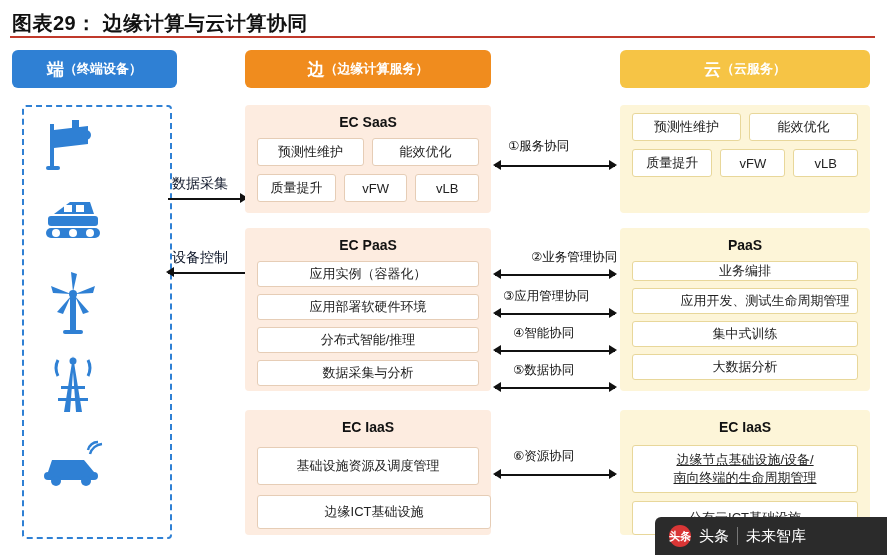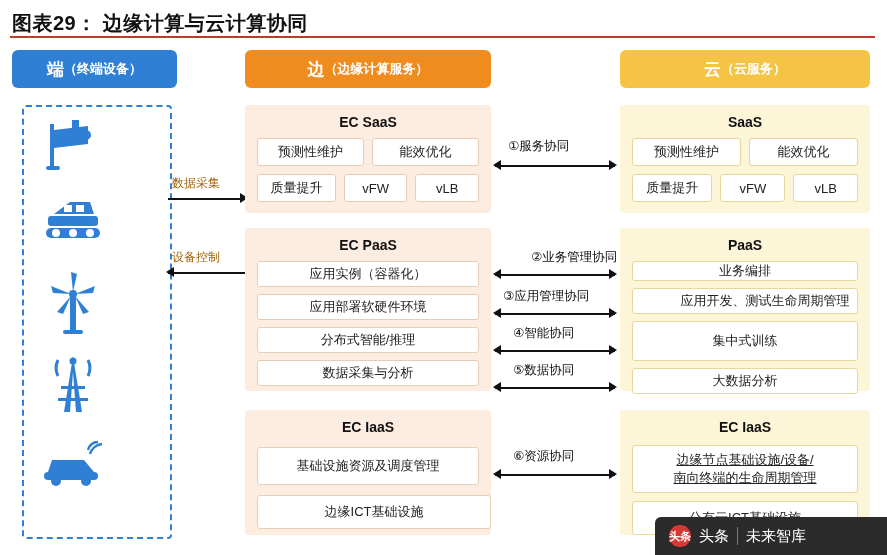--- a/index.html
+++ b/index.html
@@ -67,21 +67,21 @@
   }
   .hline{position:absolute;height:1.5px;background:#111;}
   .arrow-left,.arrow-right{
     position:absolute;width:0;height:0;border-top:5px solid transparent;border-bottom:5px solid transparent;
   }
   .arrow-left{border-right:8px solid #111;}
   .arrow-right{border-left:8px solid #111;}
 
   
   .side-label{
-    position:absolute;font-size:12px;color:#a16207;text-align:center;
+    position:absolute;font-size:14px;color:#0f172a;text-align:center;
   }
 
   
   .watermark{
     position:absolute;right:0;bottom:0;width:232px;height:38px;
     background:#2b2b2b;color:#fff;border-top-left-radius:6px;
     display:flex;align-items:center;gap:8px;padding-left:14px;box-sizing:border-box;
     font-size:15px;
   }
   .wm-logo{
@@ -187,21 +187,20 @@
     <div class="cell" style="flex:1;height:28px;">能效优化</div>
   </div>
   <div class="row" style="margin:8px 12px 0 12px;">
     <div class="cell" style="flex:1.25;height:28px;">质量提升</div>
     <div class="cell" style="flex:1;height:28px;">vFW</div>
     <div class="cell" style="flex:1;height:28px;">vLB</div>
   </div>
 </div>
 
 <div class="panel panel-cloud" style="left:620px;top:105px;width:250px;height:108px;">
-  <div class="panel-title">SaaS</div>
   <div class="row" style="margin:8px 12px 0 12px;">
     <div class="cell cell-cloud" style="flex:1;height:28px;">预测性维护</div>
     <div class="cell cell-cloud" style="flex:1;height:28px;">能效优化</div>
   </div>
   <div class="row" style="margin:8px 12px 0 12px;">
     <div class="cell cell-cloud" style="flex:1.25;height:28px;">质量提升</div>
     <div class="cell cell-cloud" style="flex:1;height:28px;">vFW</div>
     <div class="cell cell-cloud" style="flex:1;height:28px;">vLB</div>
   </div>
 </div>
@@ -224,21 +223,21 @@
 
 <div class="panel panel-cloud" style="left:620px;top:228px;width:250px;height:163px;">
   <div class="panel-title">PaaS</div>
   <div style="margin:8px 12px 0 12px;">
       <div class="cell cell-cloud" style="height:20px;">业务编排</div>
     </div>
   <div style="margin:7px 12px 0 12px;">
       <div class="cell cell-cloud" style="height:26px;padding-left:40px;">应用开发、测试生命周期管理</div>
     </div>
   <div style="margin:7px 12px 0 12px;">
-      <div class="cell cell-cloud" style="height:40px;">集中式训练</div>
+      <div class="cell cell-cloud" style="height:26px;">集中式训练</div>
     </div>
   <div style="margin:7px 12px 0 12px;">
       <div class="cell cell-cloud" style="height:26px;">大数据分析</div>
     </div>
 </div>
 
 <div class="panel panel-edge" style="left:245px;top:410px;width:246px;height:125px;">
   <div class="panel-title">EC IaaS</div>
   <div style="margin:12px 12px 0 12px;">
       <div class="cell" style="height:38px;">基础设施资源及调度管理</div>

